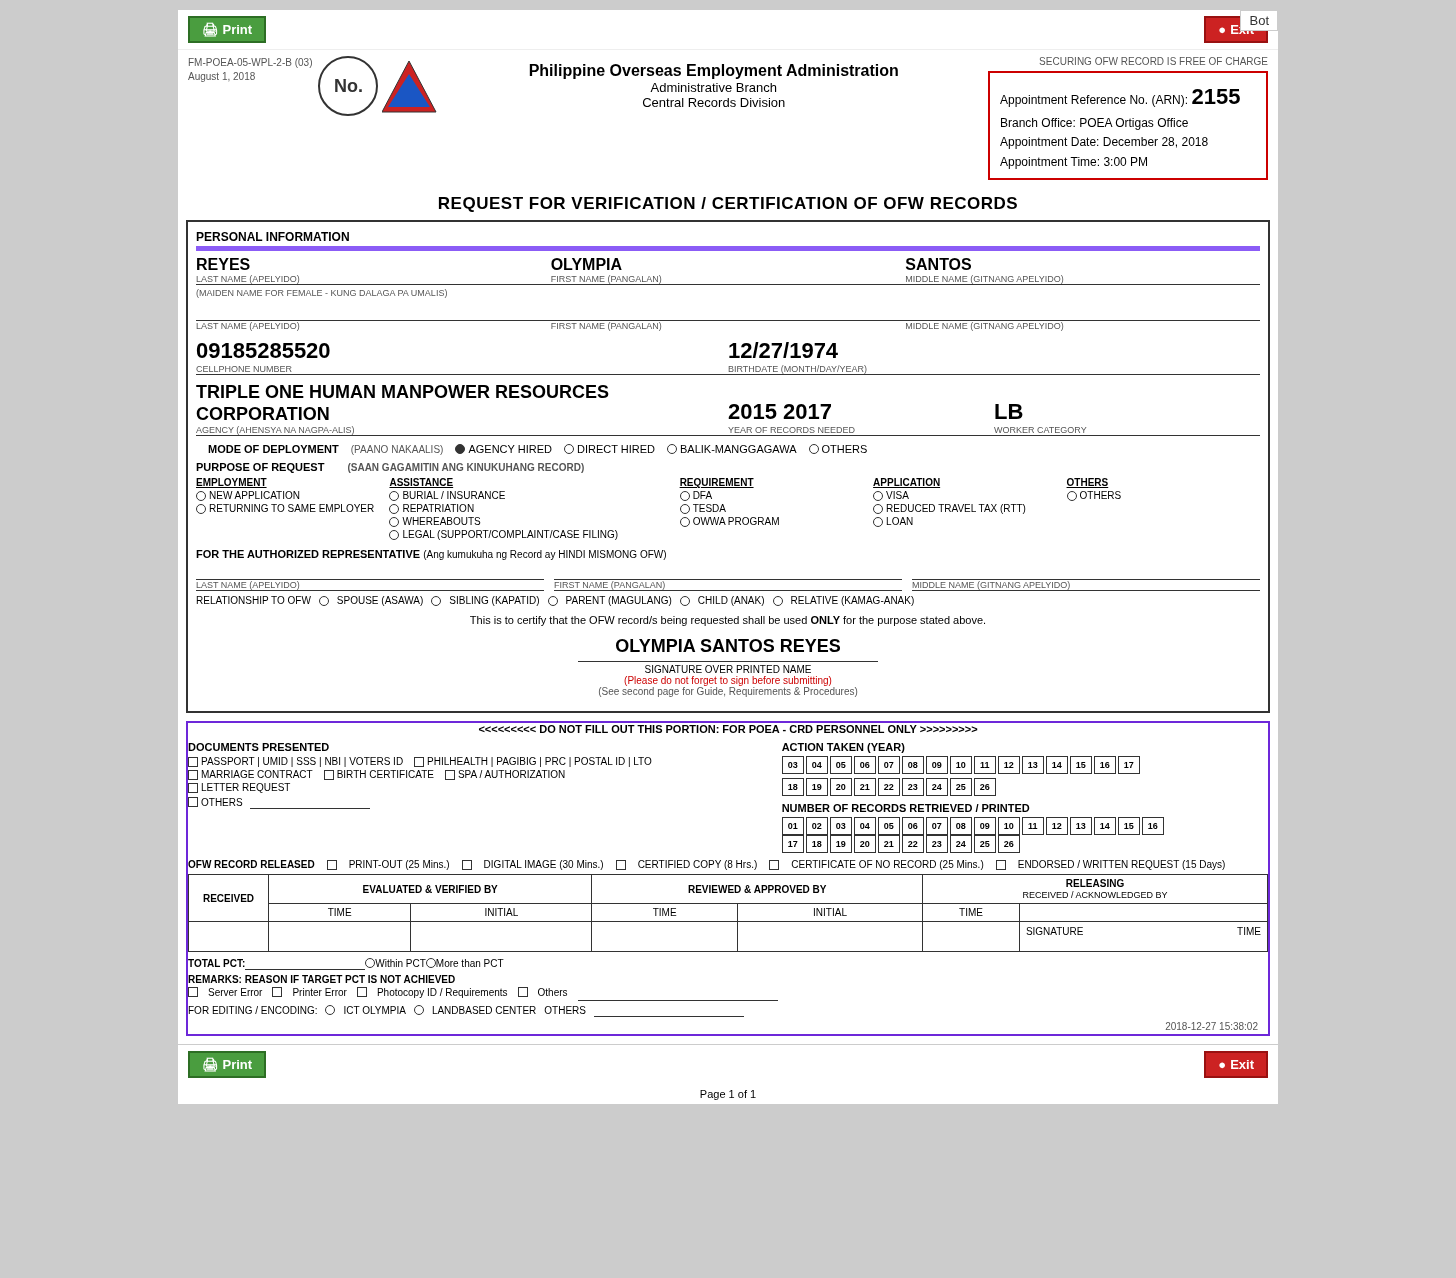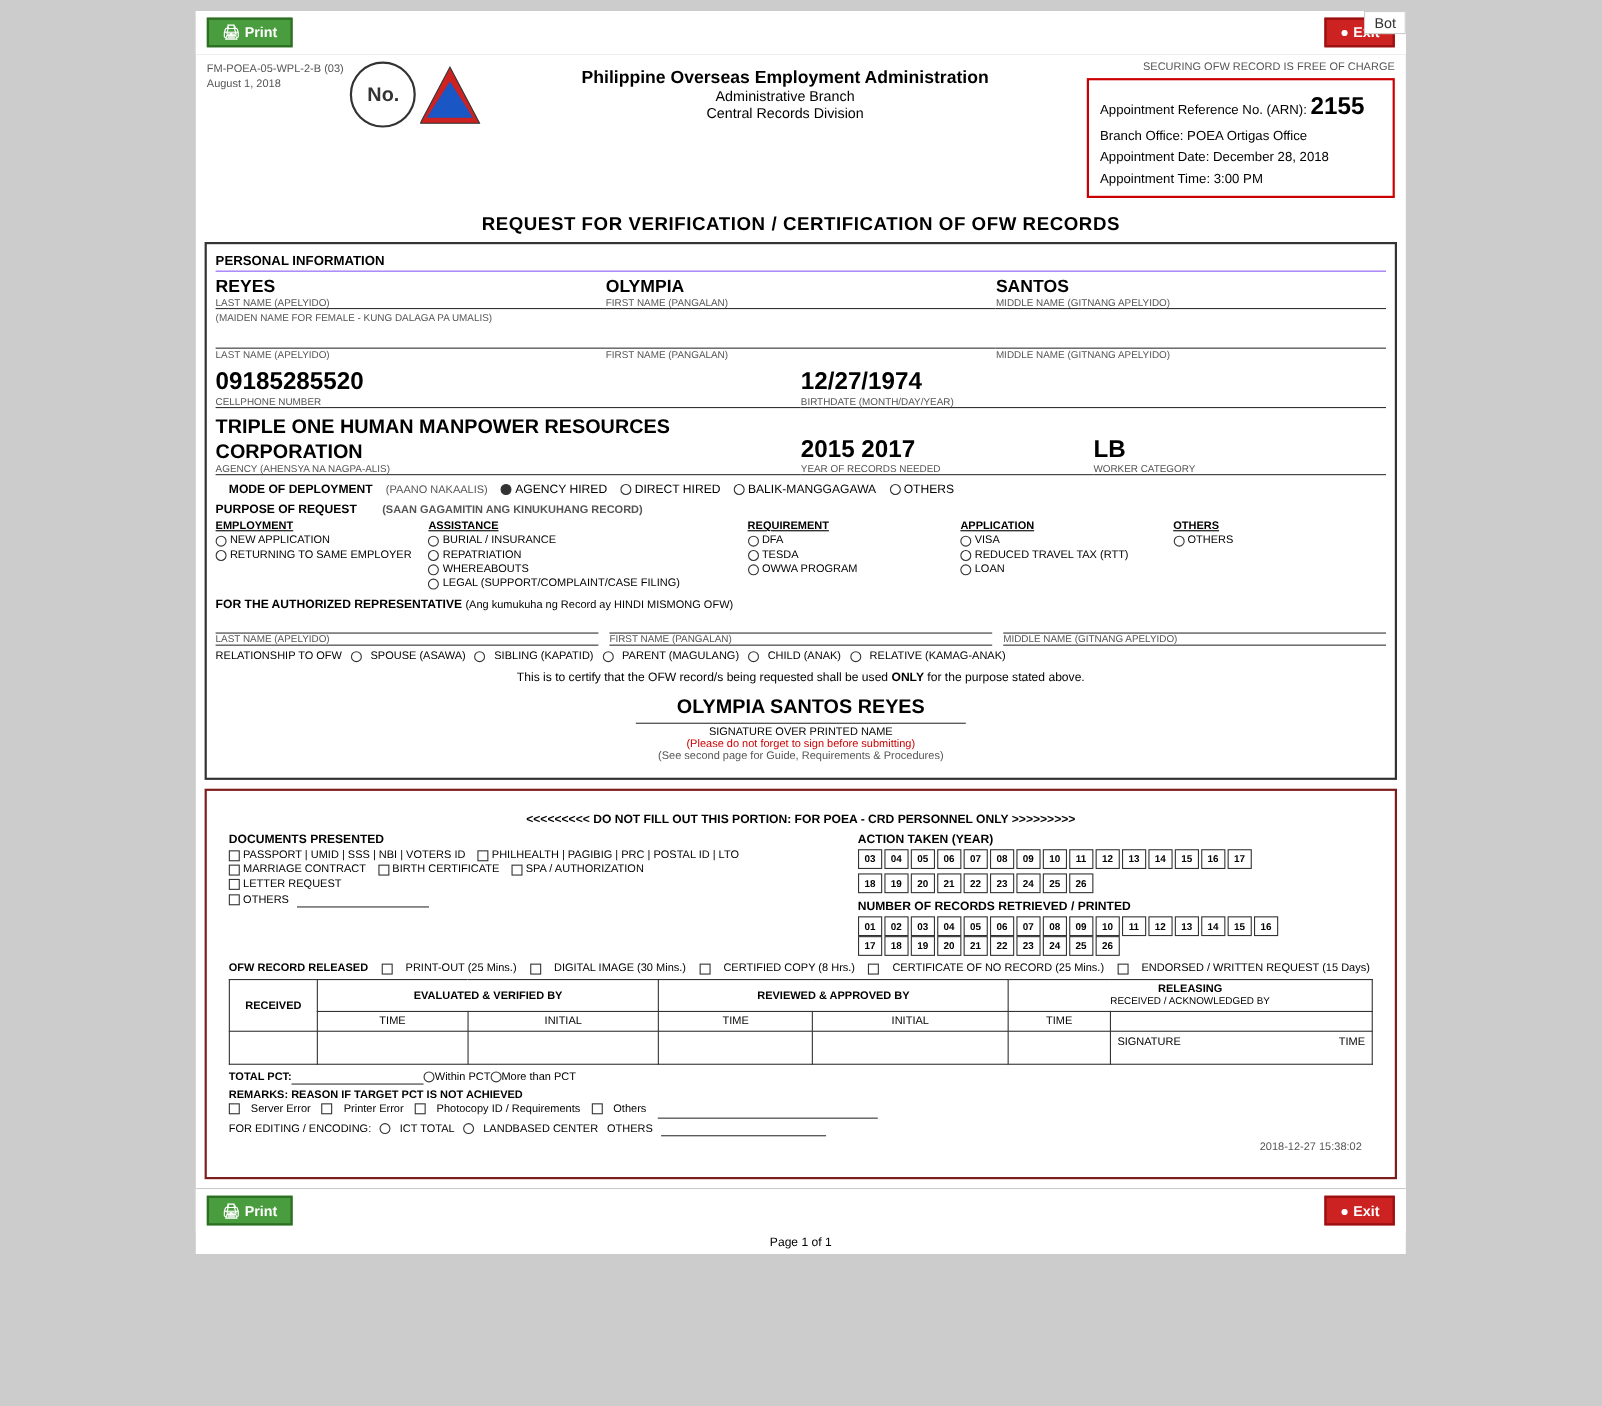--- a/index.html
+++ b/index.html
@@ -22,21 +22,21 @@
     .arn-number { font-size: 22px; font-weight: bold; }
     
     .form-number-area { font-size: 10px; color: #555; line-height: 1.4; }
     
     
     .main-title { text-align: center; font-size: 17px; font-weight: bold; padding: 8px 0 6px 0; letter-spacing: 0.5px; }
     
     
     .main-form { border: 2px solid #333; margin: 0 8px 8px 8px; padding: 8px; }
     
-    .section-title { font-size: 12px; font-weight: bold; border-bottom: 1px solid #8b5cf6; padding-bottom: 2px; margin-bottom: 4px; }
+    .section-title { font-size: 12px; font-weight: bold; border-bottom: 5px solid #8b5cf6; padding-bottom: 2px; margin-bottom: 4px; }
     
     
     .personal-info { margin-bottom: 6px; }
     .pi-row { display: flex; gap: 0; margin-bottom: 2px; }
     .pi-col { flex: 1; }
     .pi-value { font-size: 16px; font-weight: bold; line-height: 1.2; }
     .pi-label { font-size: 9px; color: #555; border-bottom: 1px solid #333; display: block; margin-bottom: 1px; }
     .pi-label2 { font-size: 9px; color: #555; display: block; margin-bottom: 1px; }
     .pi-xlarge { font-size: 22px; font-weight: bold; }
     
@@ -63,21 +63,21 @@
     .certify-text { text-align: center; font-size: 11px; margin: 8px 0; }
     
     
     .signature-area { text-align: center; margin: 10px 0 6px 0; }
     .sig-name { font-size: 18px; font-weight: bold; }
     .sig-label { font-size: 10px; }
     .sig-red { color: #cc0000; font-size: 10px; }
     .sig-line { width: 300px; border-top: 1px solid #333; margin: 4px auto 2px auto; }
     
     
-    .poea-section { border: 2px solid #7f1d1d; margin: 0 8px 8px 8px; padding: 20px; }
+    .poea-section { border: 2px solid #6d28d9; margin: 0 8px 8px 8px; padding: 0; }
     .poea-divider { text-align: center; font-size: 11px; font-weight: bold; margin-bottom: 6px; }
     
     .poea-top { display: flex; gap: 10px; }
     .poea-docs { flex: 1.2; font-size: 10px; }
     .poea-action { flex: 1; }
     
     .doc-section-title { font-weight: bold; font-size: 11px; margin-bottom: 3px; }
     .checkbox-item { display: flex; align-items: center; gap: 3px; font-size: 10px; margin-bottom: 2px; }
     .checkbox-box { width: 10px; height: 10px; border: 1px solid #333; display: inline-block; flex-shrink: 0; }
     
@@ -557,21 +557,21 @@
           <span>Printer Error</span>
         <span class="checkbox-box"></span>
           <span>Photocopy ID / Requirements</span>
         <span class="checkbox-box"></span>
           <span>Others</span>
         <span class="underline-field" style="width:200px;"></span>
       </div>
       <div style="display:flex; align-items:center; gap:8px; font-size:10px; margin-top:2px;">
         <span>FOR EDITING / ENCODING:</span>
         <span class="radio-circle"></span>
-          <span>ICT TOTAL</span>
+          <span>ICT OLYMPIA</span>
         <span class="radio-circle"></span>
           <span>LANDBASED CENTER</span>
         <span>OTHERS</span>
         <span class="underline-field" style="width:150px;"></span>
       </div>
     </div>
 
     <div class="timestamp">2018-12-27 15:38:02</div>
   </div>
 

